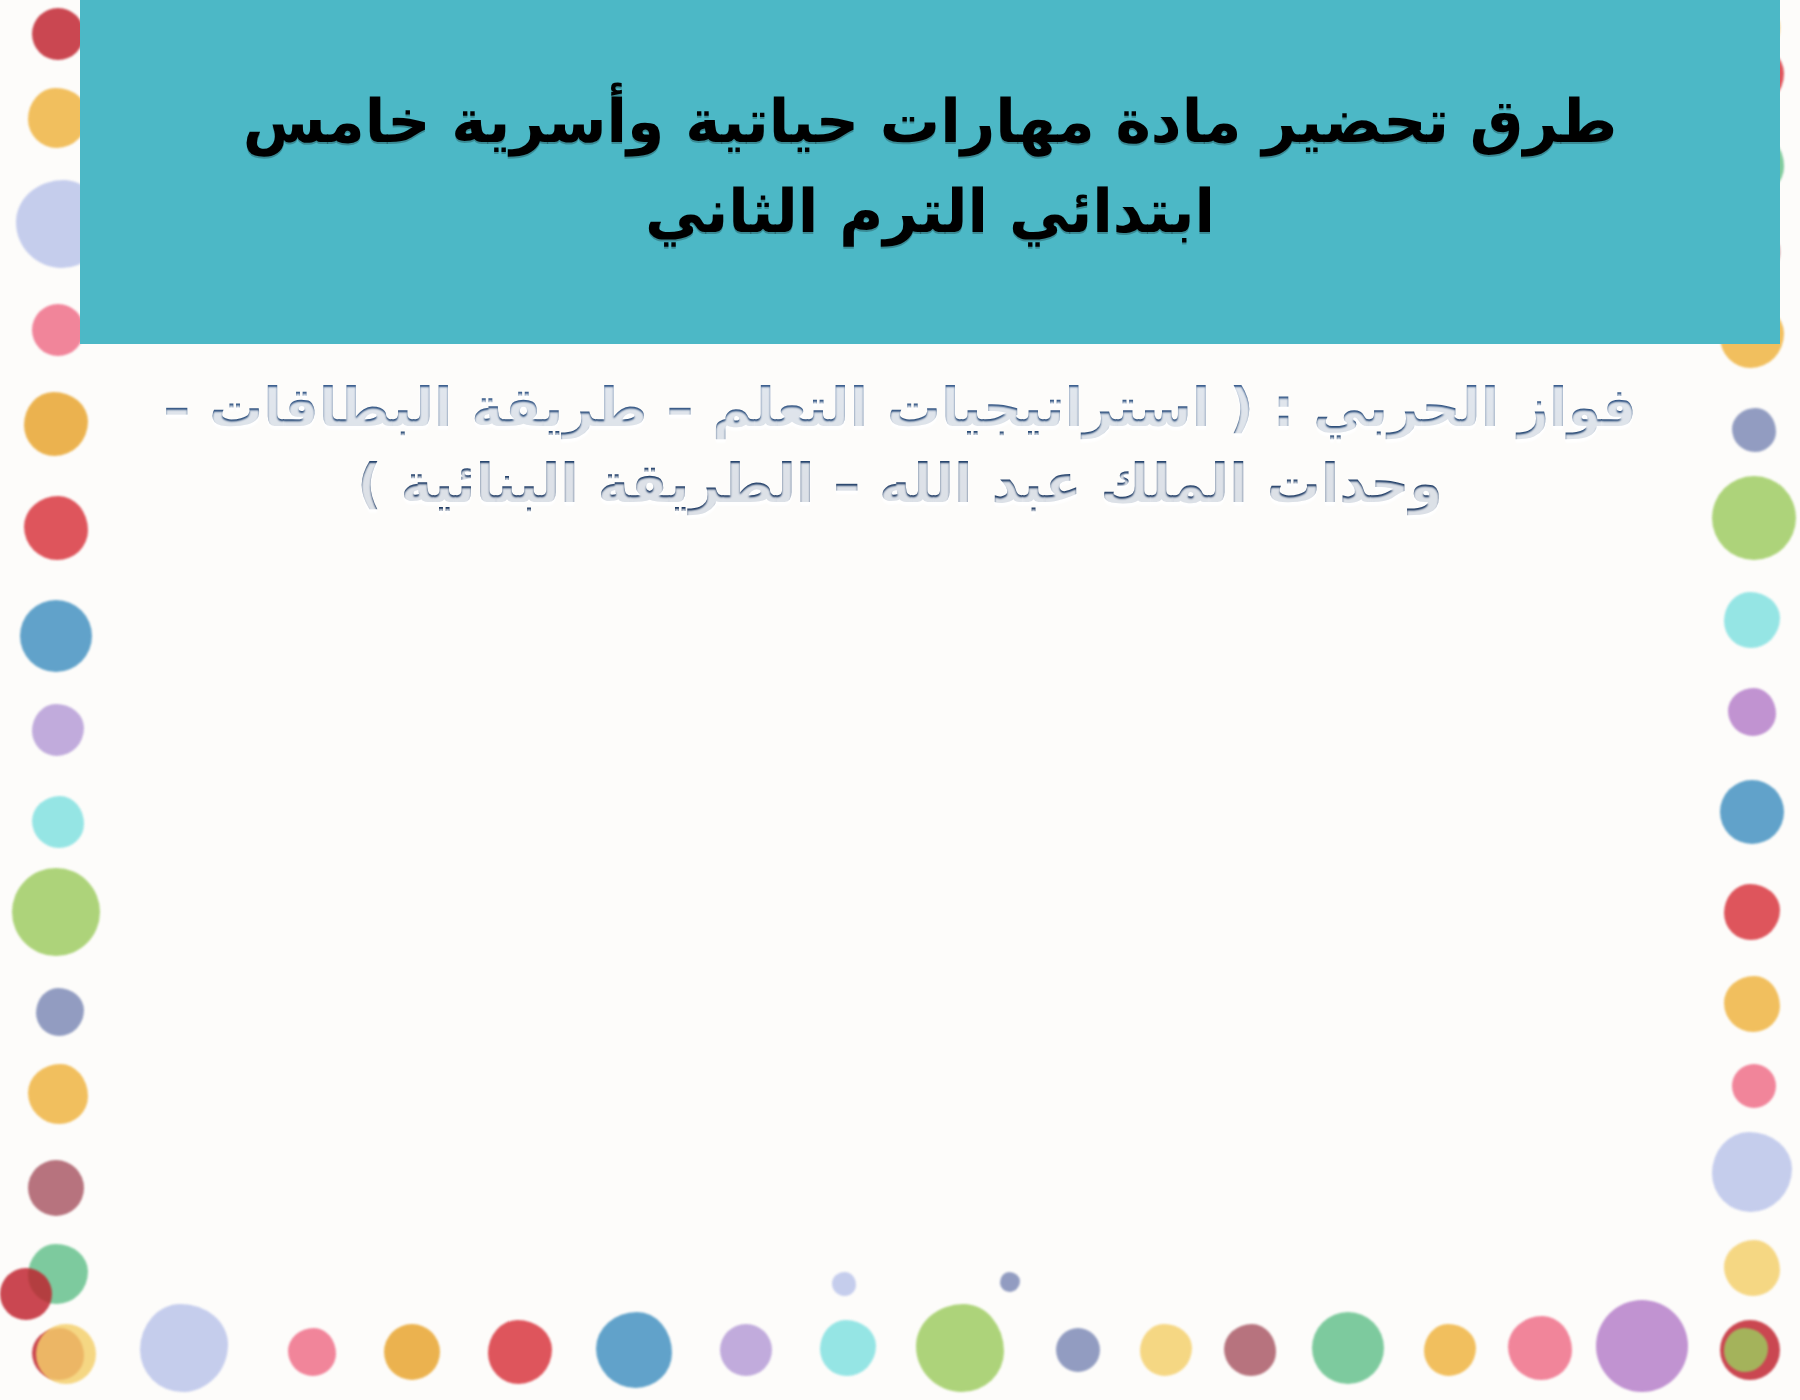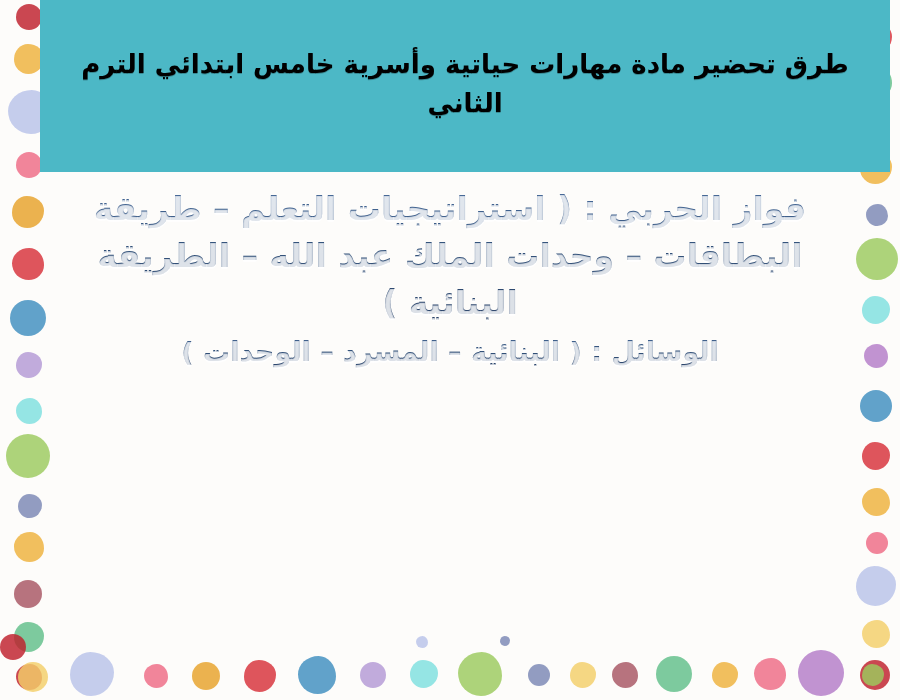--- a/index.html
+++ b/index.html
@@ -50,21 +50,21 @@
     align-items: center;
     justify-content: center;
     box-sizing: border-box;
     padding: 6px 26px 10px 26px;
   }
   .banner-title {
     margin: 0;
     color: #000000;
     font-family: "DejaVu Sans", "Liberation Sans", sans-serif;
     font-weight: 700;
-    font-size: 26px;
+    font-size: 30px;
     line-height: 1.50;
     text-align: center;
     direction: rtl;
     letter-spacing: 0px;
     text-shadow: 0 1px 0 rgba(0,0,0,0.25);
   }
 
   
   .body-block {
     position: absolute;
@@ -85,21 +85,21 @@
     direction: rtl;
     text-align: center;
     background: linear-gradient(180deg,#3a5f92 0%, #21436f 42%, #17315a 100%);
     -webkit-background-clip: text;
     background-clip: text;
     -webkit-text-fill-color: transparent;
     text-shadow: 0 1px 1px rgba(255,255,255,0.85);
     filter: drop-shadow(0 1px 0 rgba(255,255,255,0.9));
   }
   .para.p1 { font-size: 29px; margin-bottom: 6px; }
-  .para.p2 { font-size: 33px; margin-bottom: 6px; }
+  .para.p2 { font-size: 27px; margin-bottom: 6px; }
   .para.p3 { font-size: 27px; }
 </style>
 </head>
 <body>
 
 <div id="poster" style="background: rgb(253, 252, 250);">
 
   <div class="dot-layer">
     <div class="dot-group">
         <span class="dot" style="left: 16px; top: 4px; width: 26px; height: 26px; background: rgb(192, 32, 44); border-radius: 50%;"></span>
@@ -161,16 +161,15 @@
         <span class="dot" style="left: 416px; top: 636px; width: 12px; height: 12px; background: rgb(185, 195, 234); border-radius: 54% 46% 48% 52% / 48% 54% 46% 52%;"></span>
       </div>
   </div>
 
   <div class="banner" style="background: rgb(76, 184, 198);">
     <h1 class="banner-title" style="color: rgb(0, 0, 0);">طرق تحضير مادة مهارات حياتية وأسرية خامس ابتدائي الترم الثاني</h1>
   </div>
 
   <div class="body-block">
     <p class="para p2">فواز الحربي : ( استراتيجيات التعلم – طريقة البطاقات – وحدات الملك عبد الله – الطريقة البنائية )</p>
-    <p class="para p3">الوسائل : ( البنائية – المسرد – الوحدات )</p>
   </div>
 
 </div>
 
 </body></html>

